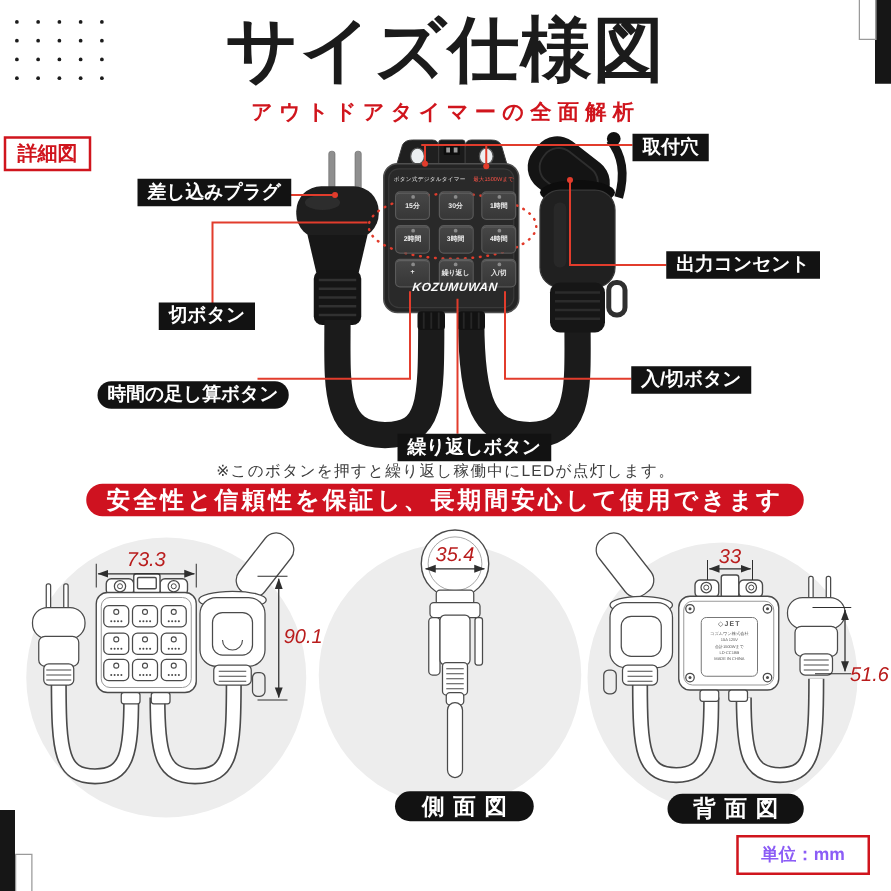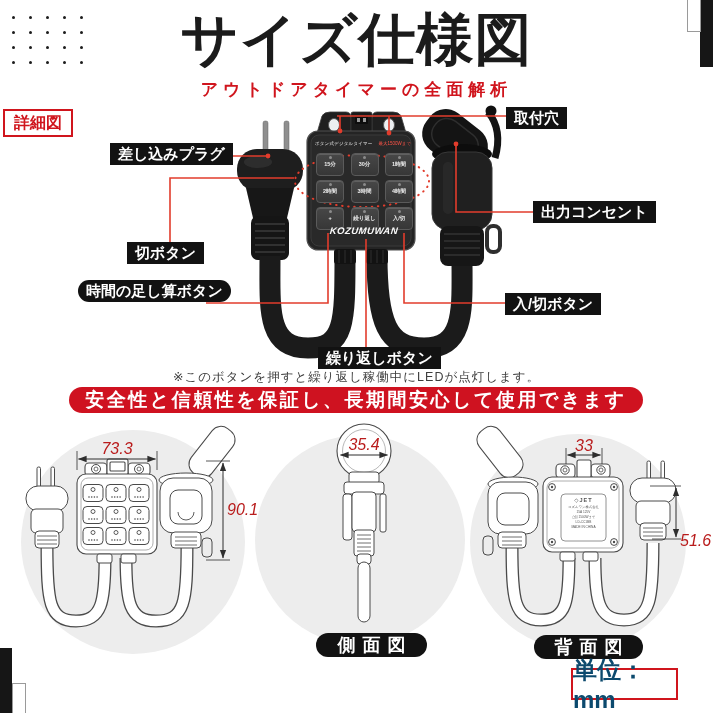--- a/index.html
+++ b/index.html
@@ -37,22 +37,22 @@
     display:flex;align-items:center;justify-content:center;font-size:19px;font-weight:900;letter-spacing:2.5px;}
   
   .pill{background:#121212;color:#fff;border-radius:13px;height:24px;display:flex;align-items:center;
     justify-content:center;font-size:18px;font-weight:900;letter-spacing:7px;text-indent:7px;}
   .dim{font-size:16px;color:#b91c1c;font-weight:400;white-space:nowrap;font-style:italic;}
   
   #nameplate{left:561px;top:497px;width:45px;text-align:center;color:#555;}
   #nameplate .np1{font-size:5.5px;font-weight:700;letter-spacing:1px;}
   #nameplate .np2{font-size:3.4px;margin-top:1.5px;}
   #nameplate .np3{font-size:3.2px;margin-top:1px;}
-  #unit-badge{left:571px;top:668px;width:103px;height:28px;border:2.5px solid #d0151d;color:#0c4a6e;
-    font-size:24px;font-weight:900;display:flex;align-items:center;justify-content:center;background:#fff;}
+  #unit-badge{left:589px;top:668px;width:103px;height:28px;border:2.5px solid #d0151d;color:#8b5cf6;
+    font-size:14px;font-weight:900;display:flex;align-items:center;justify-content:center;background:#fff;}
   svg{position:absolute;left:0;top:0;}
 </style>
 </head>
 <body>
 
 <div id="canvas">
 
   <svg width="713" height="713" viewBox="0 0 713 713">
     <defs>
       <marker id="mA" viewBox="0 0 10 10" refX="9" refY="5" markerWidth="9" markerHeight="9" orient="auto-start-reverse" markerUnits="userSpaceOnUse">
@@ -310,21 +310,21 @@
   <div class="abs rect-outline" style="left:687px;top:-2px;width:12px;height:32px;"></div>
   <div class="abs bar-black" style="left:0;top:648px;width:12px;height:65px;"></div>
   <div class="abs rect-outline" style="left:12px;top:683px;width:12px;height:32px;"></div>
 
   <div class="abs" id="title">サイズ仕様図</div>
   <div class="abs" id="subtitle">アウトドアタイマーの全面解析</div>
   <div class="abs" id="detail-badge">詳細図</div>
 
   <div class="abs callout" style="left:110px;top:143px;">差し込みプラグ</div>
   <div class="abs callout" style="left:127px;top:242px;">切ボタン</div>
-  <div class="abs callout" style="left:78px;top:280px;border-radius:11px;">時間の足し算ボタン</div>
+  <div class="abs callout" style="left:78px;top:305px;border-radius:11px;">時間の足し算ボタン</div>
   <div class="abs callout" style="left:506px;top:107px;">取付穴</div>
   <div class="abs callout" style="left:533px;top:201px;">出力コンセント</div>
   <div class="abs callout" style="left:505px;top:293px;">入/切ボタン</div>
   <div class="abs callout" style="left:318px;top:347px;">繰り返しボタン</div>
 
   <div class="abs" id="panel-header">
     <span class="pt">ボタン式デジタルタイマー</span>
     <span class="pn">最大1500Wまで</span>
   </div>
   <div class="abs" id="btn-grid">

